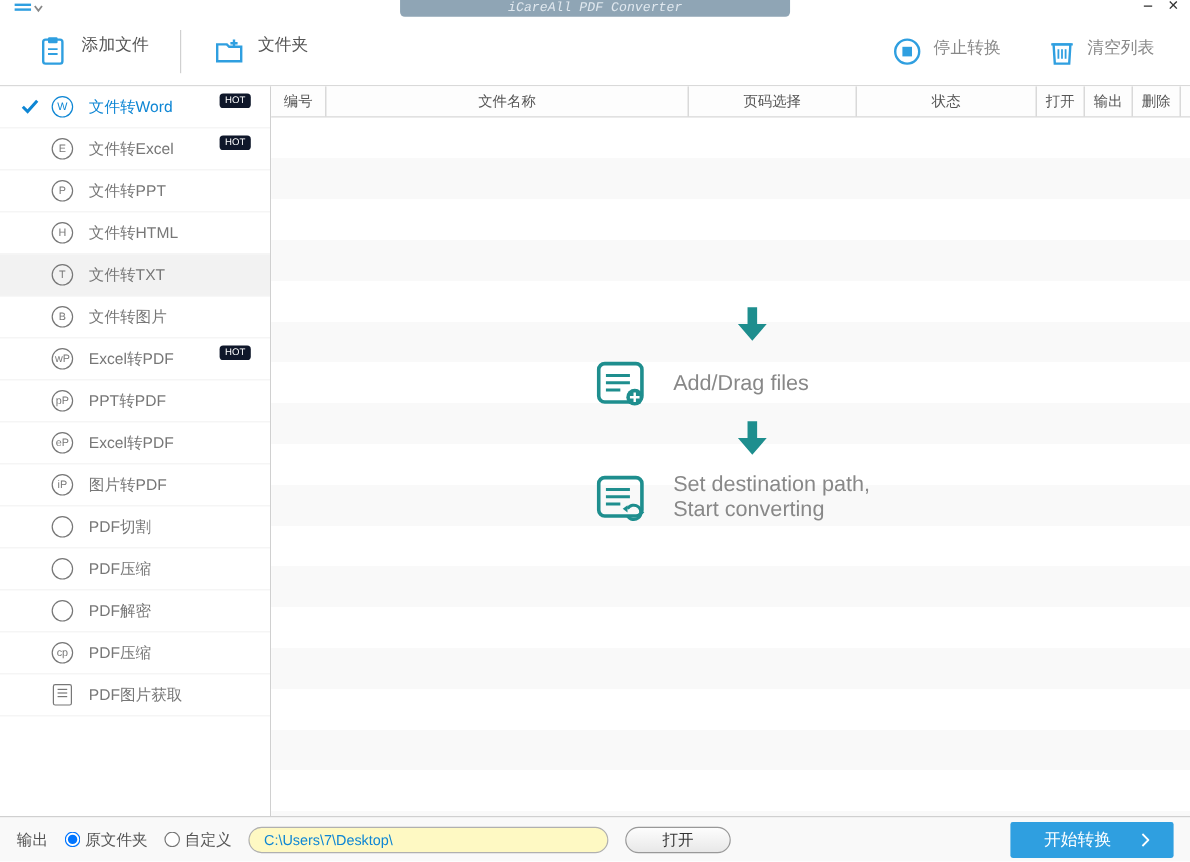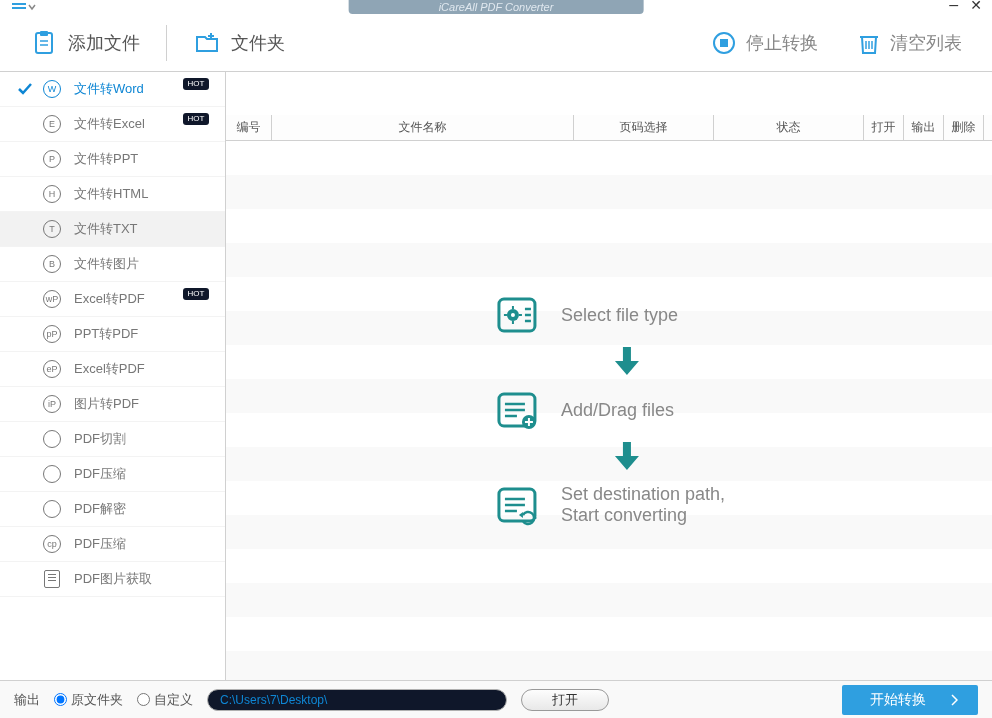--- a/index.html
+++ b/index.html
@@ -13,20 +13,21 @@
   color: #333;
 }
 
 
 .titlebar {
   height: 14px;
   background: #fff;
   display: flex;
   align-items: center;
   position: relative;
+  font-family: Liberation Mono, monospace;
 }
 .titlebar-dropdown {
   position: absolute;
   left: 12px;
   top: 2px;
   display: flex;
   gap: 2px;
   align-items: center;
 }
 .title-center {
@@ -53,26 +54,25 @@
 
 .toolbar {
   height: 58px;
   border-bottom: 1px solid #d0d0d0;
   display: flex;
   align-items: center;
   padding: 0 20px;
 }
 .tool-btn {
   display: flex;
-  align-items: center;
   gap: 10px;
   padding: 6px 10px;
   cursor: pointer;
   color: #555;
-  font-size: 18px;
+  font-size: 14px;
 }
 .tool-sep {
   width: 1px;
   height: 36px;
   background: #d0d0d0;
   margin: 0 16px;
 }
 .toolbar-spacer { flex: 1; }
 .tool-btn.right { color: #888; }
 
@@ -157,21 +157,20 @@
   line-height: 12px;
   text-align: center;
 }
 
 
 .content {
   flex: 1;
   display: flex;
   flex-direction: column;
   background: #fff;
-  margin-top: 43px;
 }
 .table-header {
   display: flex;
   height: 26px;
   border-bottom: 1px solid #d0d0d0;
   background: #fdfdfd;
 }
 .th {
   border-right: 1px solid #d0d0d0;
   display: flex;
@@ -239,21 +238,21 @@
 }
 .footer-label { color: #555; font-size: 13px; }
 .path-input {
   flex: 0 0 300px;
   height: 22px;
   border: 1px solid #b0b0b0;
   border-radius: 11px;
   padding: 0 12px;
   color: #0e86d4;
   font-size: 12px;
-  background: #0f172a;
+  background: #fef9c3;
 }
 .open-btn {
   height: 22px;
   padding: 0 30px;
   border: 1px solid #999;
   border-radius: 11px;
   background: linear-gradient(#fdfdfd,#e8e8e8);
   color: #333;
   font-size: 13px;
   cursor: pointer;
@@ -454,37 +453,20 @@
       <div class="th col-name">文件名称</div>
       <div class="th col-page">页码选择</div>
       <div class="th col-status">状态</div>
       <div class="th col-open">打开</div>
       <div class="th col-out">输出</div>
       <div class="th col-del">删除</div>
       <div class="th col-extra"></div>
     </div>
     <div class="table-body">
       <div class="placeholder">
-        <div class="ph-row">
-          <svg width="48" height="48" viewBox="0 0 48 48">
-            <rect x="6" y="8" width="36" height="32" rx="5" fill="none" stroke="#1e8e8e" stroke-width="3"></rect>
-            <circle cx="20" cy="24" r="6" fill="#1e8e8e"></circle>
-            <circle cx="20" cy="24" r="2" fill="#fff"></circle>
-            <g fill="#1e8e8e">
-                <rect x="19" y="15" width="2" height="3"></rect>
-                <rect x="19" y="30" width="2" height="3"></rect>
-                <rect x="11" y="23" width="3" height="2"></rect>
-                <rect x="26" y="23" width="3" height="2"></rect>
-              </g>
-            <line x1="32" y1="18" x2="38" y2="18" stroke="#1e8e8e" stroke-width="2.5"></line>
-            <line x1="32" y1="24" x2="38" y2="24" stroke="#1e8e8e" stroke-width="2.5"></line>
-            <line x1="32" y1="30" x2="38" y2="30" stroke="#1e8e8e" stroke-width="2.5"></line>
-          </svg>
-          <span>Select file type</span>
-        </div>
         <div class="ph-arrow">
           <svg width="28" height="32" viewBox="0 0 28 32">
               <path d="M10 2 L18 2 L18 16 L26 16 L14 30 L2 16 L10 16 Z" fill="#1e8e8e"></path>
             </svg>
         </div>
         <div class="ph-row">
           <svg width="48" height="48" viewBox="0 0 48 48">
             <rect x="6" y="8" width="36" height="32" rx="5" fill="none" stroke="#1e8e8e" stroke-width="3"></rect>
             <line x1="12" y1="18" x2="32" y2="18" stroke="#1e8e8e" stroke-width="2.5"></line>
             <line x1="12" y1="24" x2="32" y2="24" stroke="#1e8e8e" stroke-width="2.5"></line>

